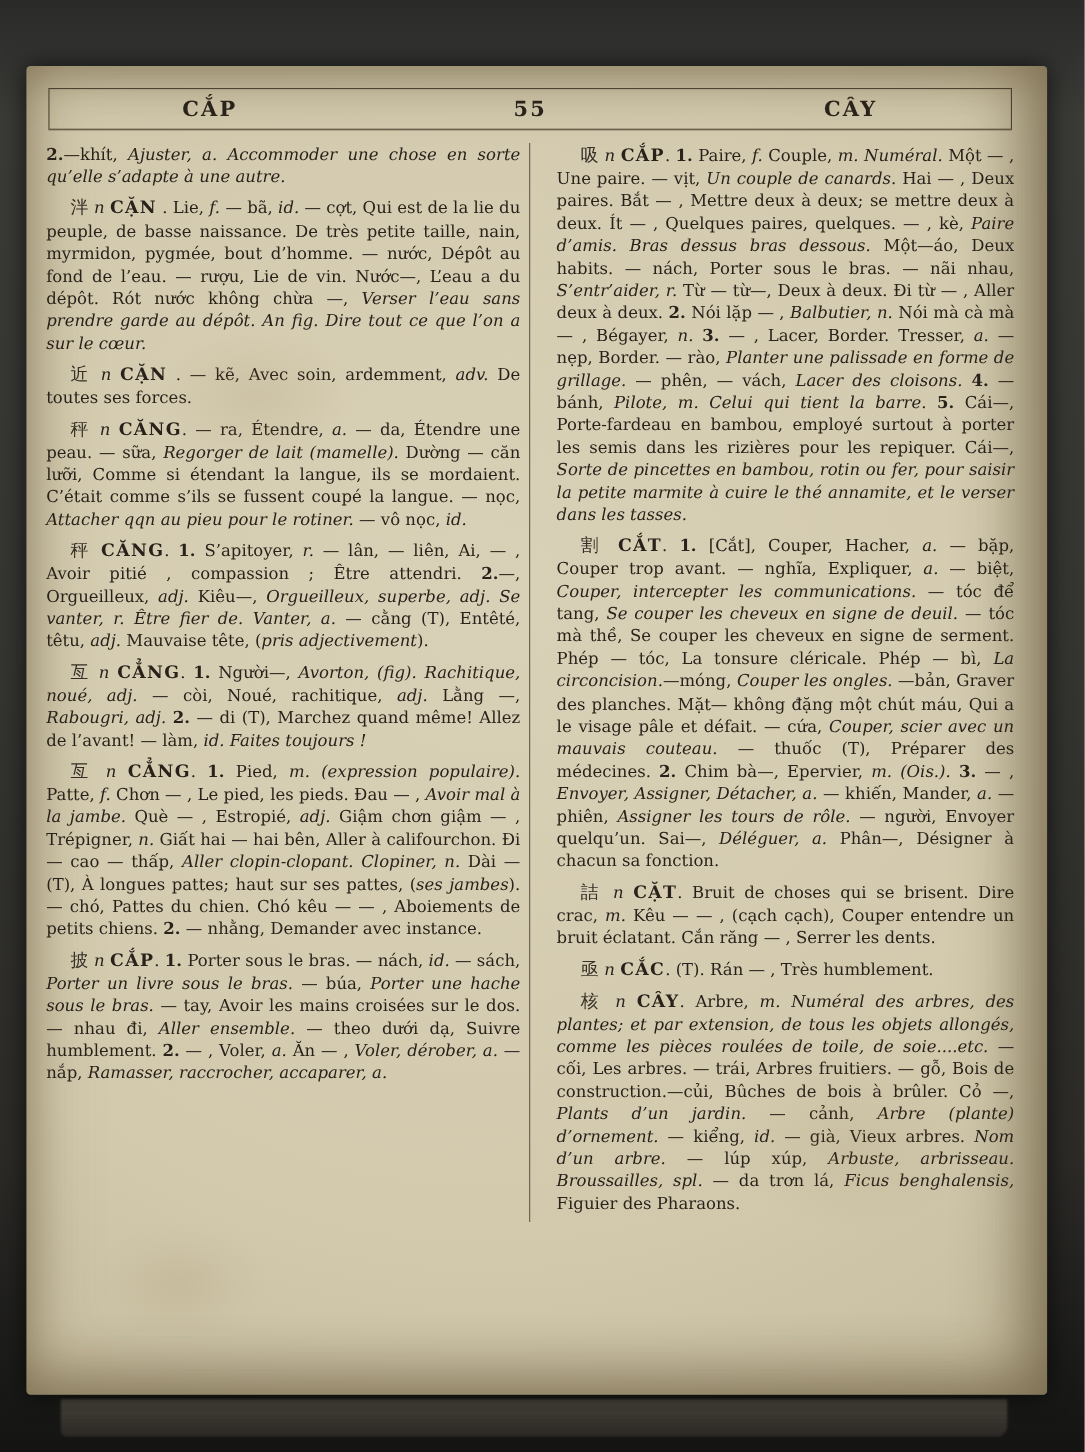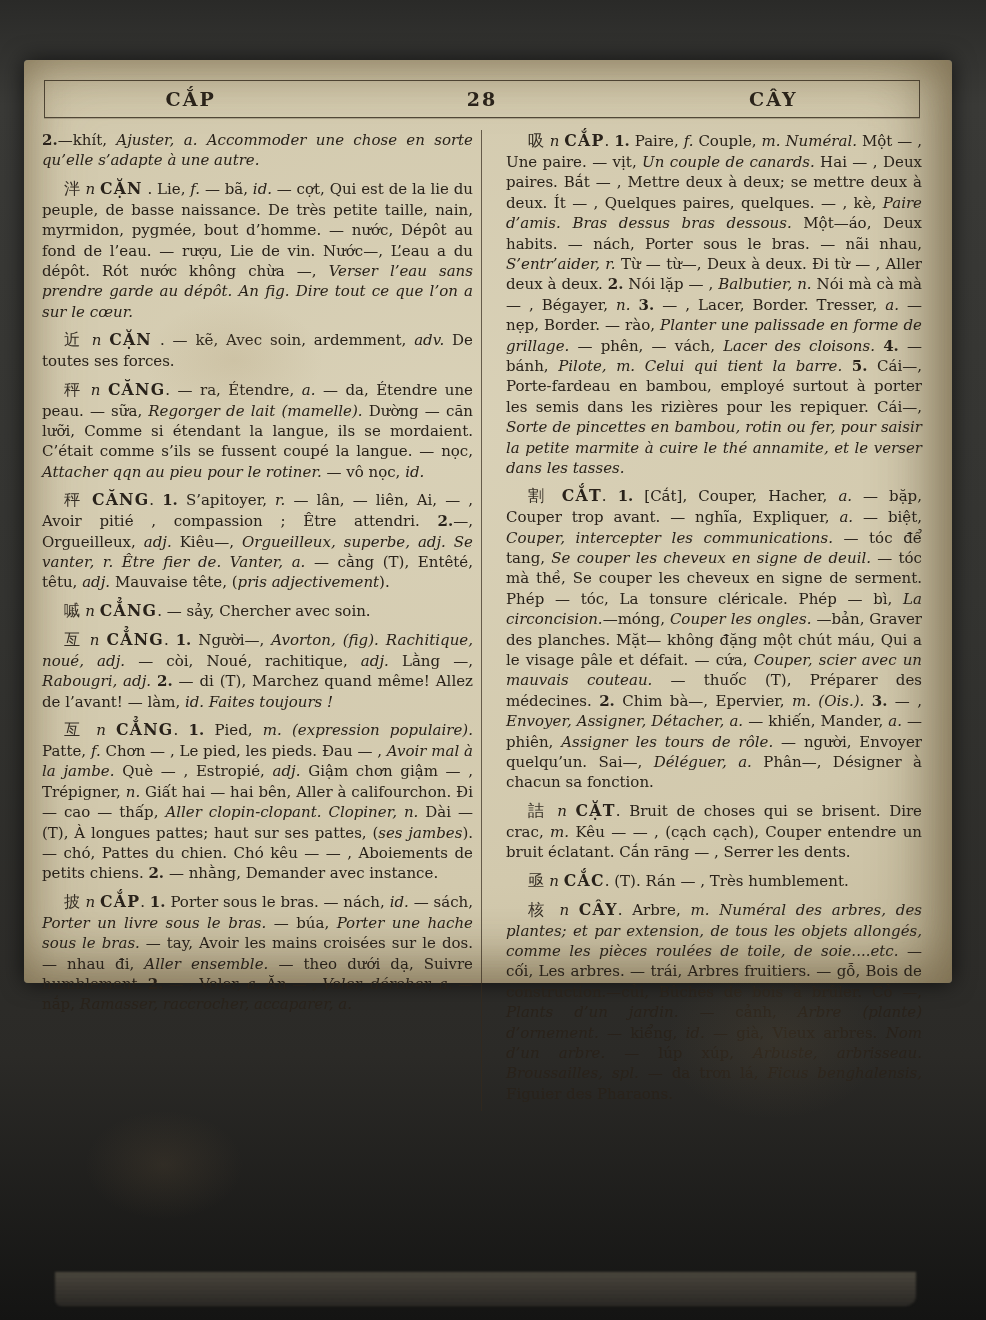--- a/index.html
+++ b/index.html
@@ -8,21 +8,21 @@
     background:linear-gradient(180deg,#2a2a28 0%,#3a3a37 8%,#343431 45%,#2b2a27 80%,#141413 100%);
     font-family:"DejaVu Serif","Liberation Serif",serif;
   }
   .book-edge{
     position:absolute;left:55px;right:70px;bottom:14px;height:34px;
     background:repeating-linear-gradient(180deg,#57524733 0 2px,#2e2c2733 2px 4px),
                linear-gradient(180deg,#4a463d,#242220);
     border-radius:0 0 10px 6px;filter:blur(1px);
   }
   .paper{
-    position:absolute;left:24px;top:60px;width:928px;height:923px;
+    position:absolute;left:24px;top:60px;width:928px;height:1208px;
     background:
       radial-gradient(ellipse 120% 90% at 45% 40%, #d9d1b7 0%, #d2c9ad 55%, #c4bA9c 82%, #a99f82 100%),
       #d2c9ad;
     border-radius:4px;
     box-shadow:0 0 22px rgba(0,0,0,.65),
       inset 0 0 70px rgba(110,92,58,.28),
       inset -28px 0 55px rgba(85,70,45,.38),
       inset 0 -24px 45px rgba(95,80,52,.30),
       inset 0 14px 30px rgba(120,102,66,.22);
     padding:16px 26px 18px 12px;box-sizing:border-box;
@@ -62,32 +62,31 @@
 
 <div class="book-edge"></div>
 
 <div class="paper">
   <div class="stain a"></div>
   <div class="stain b"></div>
   <div class="stain c"></div>
 
   <div class="running-head">
     <span>CẮP</span>
-    <span>28</span>
+    <span>55</span>
     <span>CÂY</span>
   </div>
 
   <div class="columns">
     <div class="col left">
         <p class="entry no-indent"><span class="s-b">2.</span><span class="s-r">—khít, </span><span class="s-i">Ajuster, a. Accommoder une chose en sorte qu’elle s’adapte à une autre.</span></p>
         <p class="entry"><span class="s-cjk">泮 </span><span class="s-i">n </span><span class="s-head">CẶN</span><span class="s-r"> . Lie, </span><span class="s-i">f.</span><span class="s-r"> — bã, </span><span class="s-i">id.</span><span class="s-r"> — cợt, Qui est de la lie du peuple, de basse naissance. De très petite taille, nain, myrmidon, pygmée, bout d’homme. — nước, Dépôt au fond de l’eau. — rượu, Lie de vin. Nước—, L’eau a du dépôt. Rót nước không chừa —, </span><span class="s-i">Verser l’eau sans prendre garde au dépôt. An fig. </span><span class="s-i">Dire tout ce que l’on a sur le cœur.</span></p>
         <p class="entry"><span class="s-cjk">近 </span><span class="s-i">n </span><span class="s-head">CẶN</span><span class="s-r"> . — kẽ, Avec soin, ardemment, </span><span class="s-i">adv.</span><span class="s-r"> De toutes ses forces.</span></p>
         <p class="entry"><span class="s-cjk">秤 </span><span class="s-i">n </span><span class="s-head">CĂNG</span><span class="s-r">. — ra, Étendre, </span><span class="s-i">a.</span><span class="s-r"> — da, Étendre une peau. — sữa, </span><span class="s-i">Regorger de lait (mamelle).</span><span class="s-r"> Dường — căn lưỡi, Comme si étendant la langue, ils se mordaient. C’était comme s’ils se fussent coupé la langue. — nọc, </span><span class="s-i">Attacher qqn au pieu pour le rotiner.</span><span class="s-r"> — vô nọc, </span><span class="s-i">id.</span></p>
         <p class="entry"><span class="s-cjk">秤 </span><span class="s-head">CĂNG</span><span class="s-r">. </span><span class="s-b">1.</span><span class="s-r"> S’apitoyer, </span><span class="s-i">r.</span><span class="s-r"> — lân, — liên, Ai, — , Avoir pitié , compassion ; Être attendri. </span><span class="s-b">2.</span><span class="s-r">—, Orgueilleux, </span><span class="s-i">adj.</span><span class="s-r"> Kiêu—, </span><span class="s-i">Orgueilleux, superbe, adj. Se vanter, r. Être fier de. Vanter, a.</span><span class="s-r"> — cằng (T), Entêté, têtu, </span><span class="s-i">adj.</span><span class="s-r"> Mauvaise tête, (</span><span class="s-i">pris adjectivement</span><span class="s-r">).</span></p>
-        <p class="entry"><span class="s-cjk">嘁 </span><span class="s-i">n </span><span class="s-head">CẲNG</span><span class="s-r">. — sảy, Chercher avec soin.</span></p>
         <p class="entry"><span class="s-cjk">亙 </span><span class="s-i">n </span><span class="s-head">CẲNG</span><span class="s-r">. </span><span class="s-b">1.</span><span class="s-r"> Người—, </span><span class="s-i">Avorton, (fig). Rachitique, noué, adj.</span><span class="s-r"> — còi, Noué, rachitique, </span><span class="s-i">adj.</span><span class="s-r"> Lằng —, </span><span class="s-i">Rabougri, adj.</span><span class="s-r"> </span><span class="s-b">2.</span><span class="s-r"> — di (T), Marchez quand même! Allez de l’avant! — làm, </span><span class="s-i">id. Faites toujours !</span></p>
         <p class="entry"><span class="s-cjk">亙 </span><span class="s-i">n </span><span class="s-head">CẲNG</span><span class="s-r">. </span><span class="s-b">1.</span><span class="s-r"> Pied, </span><span class="s-i">m. (expression populaire).</span><span class="s-r"> Patte, </span><span class="s-i">f.</span><span class="s-r"> Chơn — , Le pied, les pieds. Đau — , </span><span class="s-i">Avoir mal à la jambe.</span><span class="s-r"> Què — , Estropié, </span><span class="s-i">adj.</span><span class="s-r"> Giậm chơn giậm — , Trépigner, </span><span class="s-i">n.</span><span class="s-r"> Giất hai — hai bên, Aller à califourchon. Đi — cao — thấp, </span><span class="s-i">Aller clopin-clopant. Clopiner, n.</span><span class="s-r"> Dài — (T), À longues pattes; haut sur ses pattes, (</span><span class="s-i">ses jambes</span><span class="s-r">). — chó, Pattes du chien. Chó kêu — — , Aboiements de petits chiens. </span><span class="s-b">2.</span><span class="s-r"> — nhằng, Demander avec instance.</span></p>
         <p class="entry"><span class="s-cjk">披 </span><span class="s-i">n </span><span class="s-head">CẮP</span><span class="s-r">. </span><span class="s-b">1.</span><span class="s-r"> Porter sous le bras. — nách, </span><span class="s-i">id.</span><span class="s-r"> — sách, </span><span class="s-i">Porter un livre sous le bras.</span><span class="s-r"> — búa, </span><span class="s-i">Porter une hache sous le bras.</span><span class="s-r"> — tay, Avoir les mains croisées sur le dos. — nhau đi, </span><span class="s-i">Aller ensemble.</span><span class="s-r"> — theo dưới dạ, Suivre humblement. </span><span class="s-b">2.</span><span class="s-r"> — , Voler, </span><span class="s-i">a.</span><span class="s-r"> Ăn — , </span><span class="s-i">Voler, dérober, a.</span><span class="s-r"> — nắp, </span><span class="s-i">Ramasser, raccrocher, accaparer, a.</span></p>
       </div>
     <div class="col right">
         <p class="entry"><span class="s-cjk">吸 </span><span class="s-i">n </span><span class="s-head">CẮP</span><span class="s-r">. </span><span class="s-b">1.</span><span class="s-r"> Paire, </span><span class="s-i">f.</span><span class="s-r"> Couple, </span><span class="s-i">m. Numéral.</span><span class="s-r"> Một — , Une paire. — vịt, </span><span class="s-i">Un couple de canards.</span><span class="s-r"> Hai — , Deux paires. Bắt — , Mettre deux à deux; se mettre deux à deux. Ít — , Quelques paires, quelques. — , kè, </span><span class="s-i">Paire d’amis. Bras dessus bras dessous.</span><span class="s-r"> Một—áo, Deux habits. — nách, Porter sous le bras. — nãi nhau, </span><span class="s-i">S’entr’aider, r.</span><span class="s-r"> Từ — từ—, Deux à deux. Đi từ — , Aller deux à deux. </span><span class="s-b">2.</span><span class="s-r"> Nói lặp — , </span><span class="s-i">Balbutier, n.</span><span class="s-r"> Nói mà cà mà — , Bégayer, </span><span class="s-i">n.</span><span class="s-r"> </span><span class="s-b">3.</span><span class="s-r"> — , Lacer, Border. Tresser, </span><span class="s-i">a.</span><span class="s-r"> — nẹp, Border. — rào, </span><span class="s-i">Planter une palissade en forme de grillage.</span><span class="s-r"> — phên, — vách, </span><span class="s-i">Lacer des cloisons.</span><span class="s-r"> </span><span class="s-b">4.</span><span class="s-r"> — bánh, </span><span class="s-i">Pilote, m. Celui qui tient la barre.</span><span class="s-r"> </span><span class="s-b">5.</span><span class="s-r"> Cái—, Porte-fardeau en bambou, employé surtout à porter les semis dans les rizières pour les repiquer. Cái—, </span><span class="s-i">Sorte de pincettes en bambou, rotin ou fer, pour saisir la petite marmite à cuire le thé annamite, et le verser dans les tasses.</span></p>
         <p class="entry"><span class="s-cjk">割 </span><span class="s-head">CẮT</span><span class="s-r">. </span><span class="s-b">1.</span><span class="s-r"> [Cắt], Couper, Hacher, </span><span class="s-i">a.</span><span class="s-r"> — bặp, Couper trop avant. — nghĩa, Expliquer, </span><span class="s-i">a.</span><span class="s-r"> — biệt, </span><span class="s-i">Couper, intercepter les communications.</span><span class="s-r"> — tóc để tang, </span><span class="s-i">Se couper les cheveux en signe de deuil.</span><span class="s-r"> — tóc mà thề, Se couper les cheveux en signe de serment. Phép — tóc, La tonsure cléricale. Phép — bì, </span><span class="s-i">La circoncision.</span><span class="s-r">—móng, </span><span class="s-i">Couper les ongles.</span><span class="s-r"> —bản, Graver des planches. Mặt— không đặng một chút máu, Qui a le visage pâle et défait. — cứa, </span><span class="s-i">Couper, scier avec un mauvais couteau.</span><span class="s-r"> — thuốc (T), Préparer des médecines. </span><span class="s-b">2.</span><span class="s-r"> Chim bà—, Epervier, </span><span class="s-i">m. (Ois.).</span><span class="s-r"> </span><span class="s-b">3.</span><span class="s-r"> — , </span><span class="s-i">Envoyer, Assigner, Détacher, a.</span><span class="s-r"> — khiến, Mander, </span><span class="s-i">a.</span><span class="s-r"> — phiên, </span><span class="s-i">Assigner les tours de rôle.</span><span class="s-r"> — người, Envoyer quelqu’un. Sai—, </span><span class="s-i">Déléguer, a.</span><span class="s-r"> Phân—, Désigner à chacun sa fonction.</span></p>
         <p class="entry"><span class="s-cjk">詰 </span><span class="s-i">n </span><span class="s-head">CẶT</span><span class="s-r">. Bruit de choses qui se brisent. Dire crac, </span><span class="s-i">m.</span><span class="s-r"> Kêu — — , (cạch cạch), Couper entendre un bruit éclatant. Cắn răng — , Serrer les dents.</span></p>
         <p class="entry"><span class="s-cjk">亟 </span><span class="s-i">n </span><span class="s-head">CẮC</span><span class="s-r">. (T). Rán — , Très humblement.</span></p>
         <p class="entry"><span class="s-cjk">核 </span><span class="s-i">n </span><span class="s-head">CÂY</span><span class="s-r">. Arbre, </span><span class="s-i">m. Numéral des arbres, des plantes; et par extension, de tous les objets allongés, comme les pièces roulées de toile, de soie....etc.</span><span class="s-r"> — cối, Les arbres. — trái, Arbres fruitiers. — gỗ, Bois de construction.—củi, Bûches de bois à brûler. Cỏ —, </span><span class="s-i">Plants d’un jardin.</span><span class="s-r"> — cảnh, </span><span class="s-i">Arbre (plante) d’ornement.</span><span class="s-r"> — kiểng, </span><span class="s-i">id.</span><span class="s-r"> — già, Vieux arbres. </span><span class="s-i">Nom d’un arbre.</span><span class="s-r"> — lúp xúp, </span><span class="s-i">Arbuste, arbrisseau. Broussailles, spl.</span><span class="s-r"> — da trơn lá, </span><span class="s-i">Ficus benghalensis,</span><span class="s-r"> Figuier des Pharaons.</span></p>

